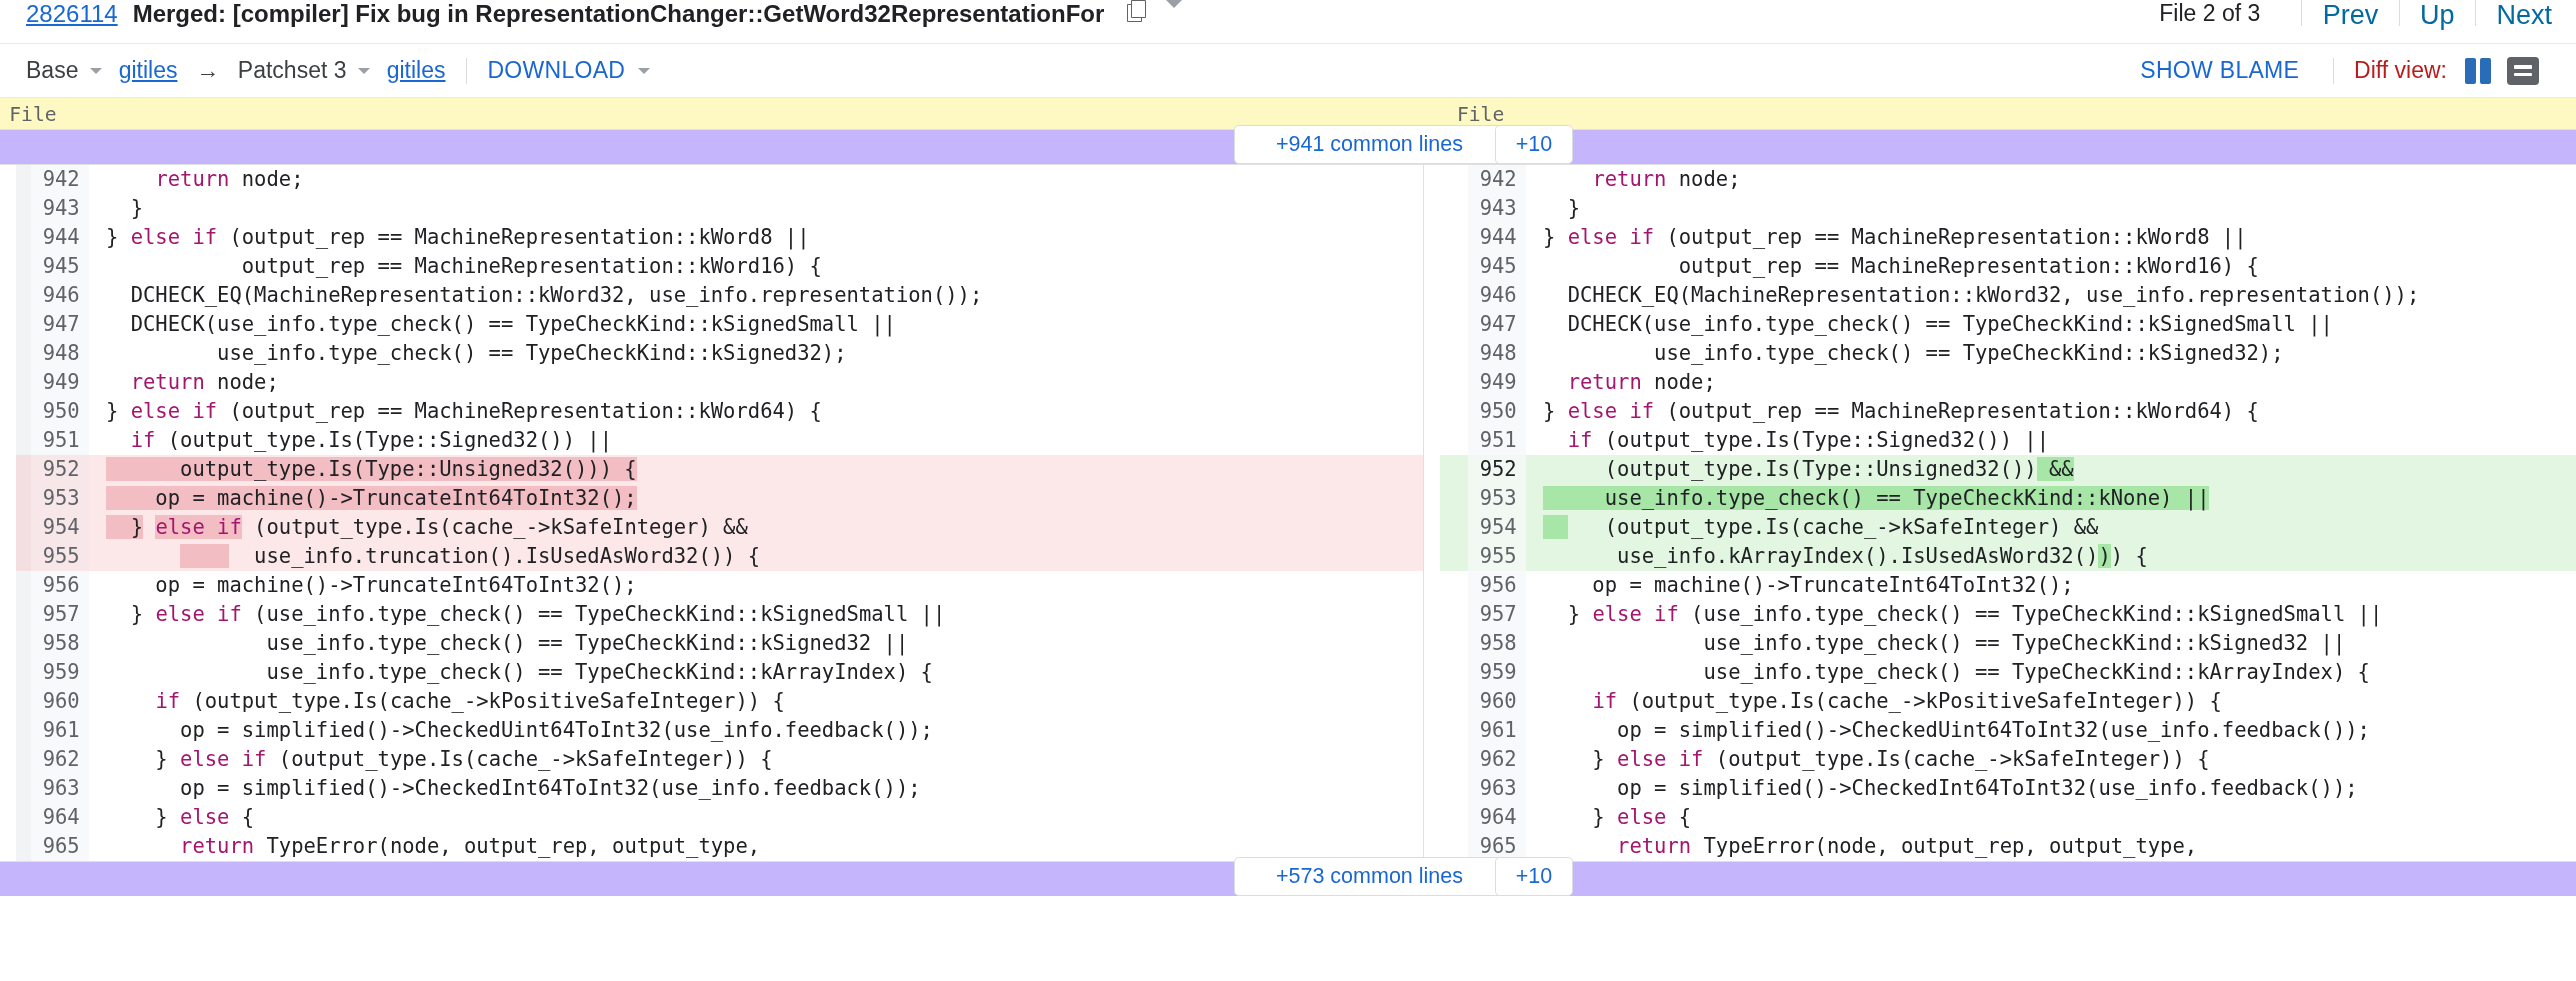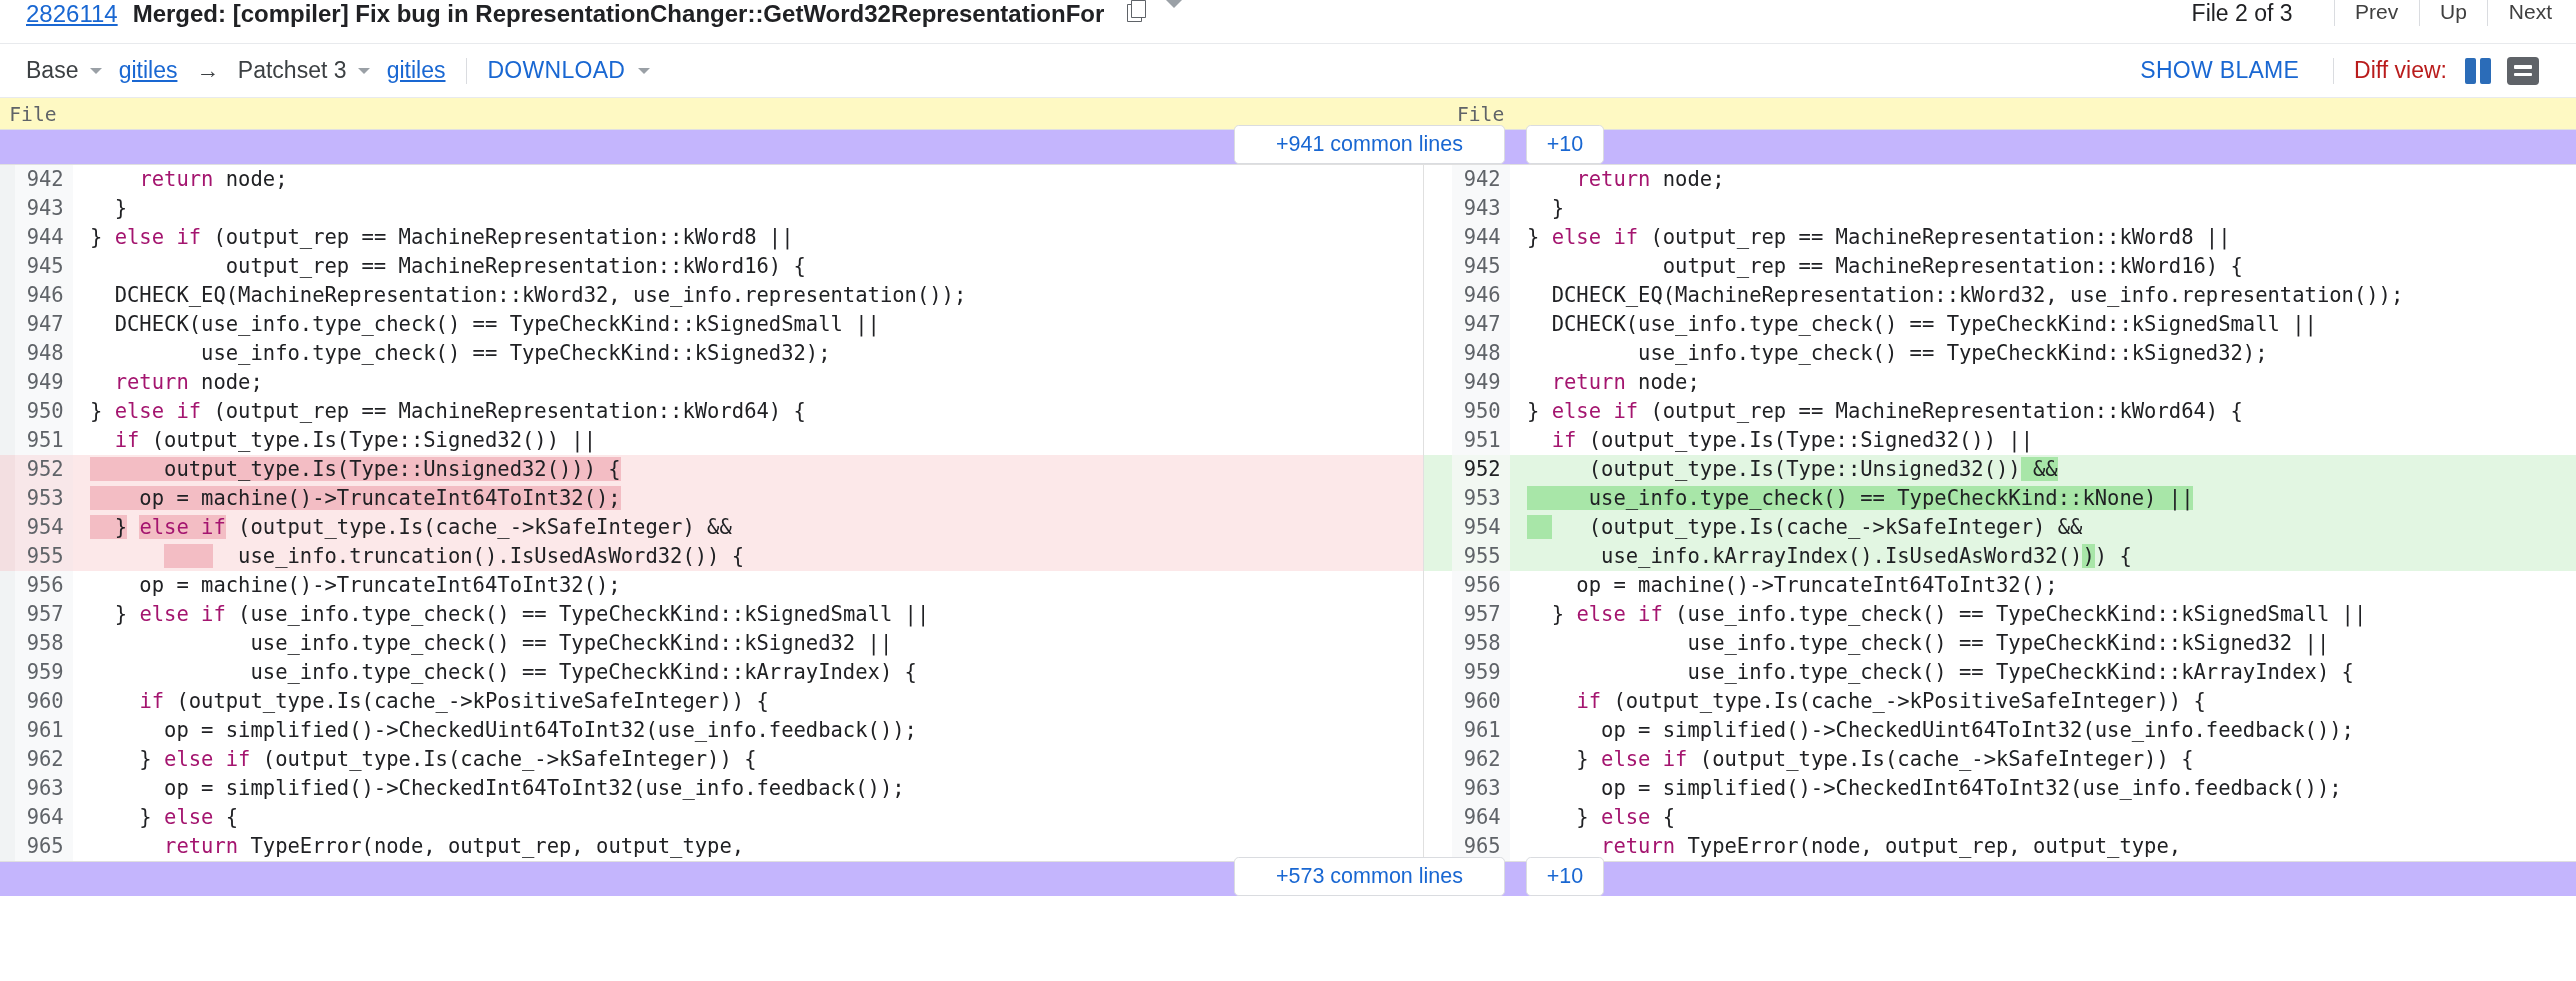--- a/index.html
+++ b/index.html
@@ -83,22 +83,22 @@
     color: #202124;
     margin-right: 20.5px;
   }
   .vsep {
     width: 0.9px; height: 26px;
     background: #dadce0;
     margin: 0 20.5px;
     flex: 0 0 auto;
   }
   .hdr-link {
-    font-size: 21px;
-    color: #404040;
+    font-size: 27px;
+    color: #0369a1;
     cursor: pointer;
     flex: 0 0 auto;
   }
 
   
   .toolbar {
     height: 54px;
     display: flex;
     align-items: center;
     padding: 0 24px 0 26px;
@@ -198,37 +198,38 @@
     background: #ffffff;
     border: 0.9px solid #dadce0;
     border-radius: 4.7px;
     font-size: 21.5px;
     color: #1967d2;
     cursor: pointer;
     font-family: "Liberation Sans", sans-serif;
     padding: 0 17px;
   }
   .skip-common { left: 1234px; width: 271px; }
-  .skip-plus   { left: 1526px; width: 78px; }
+  .skip-plus   { left: 1495px; width: 78px; }
 
   
   .diff {
     display: flex;
     width: 2576px;
     font-family: "DejaVu Sans Mono", monospace;
     position: relative;
   }
   .pane { position: relative; }
   .pane-left  { width: 1423px; background: #ffffff; }
   .pane-right { width: 1153px; background: #ffffff; border-left: 0.9px solid #e0e0e0; }
 
   .row {
     display: flex;
     height: 29px;
     align-items: center;
+    padding-left: 16px;
   }
   .gutter {
     flex: 0 0 auto;
     width: 15px;
     height: 100%;
     background: #f1f3f4;
   }
   .pane-right .gutter { width: 28px; background: #ffffff; }
 
   .lnum {

